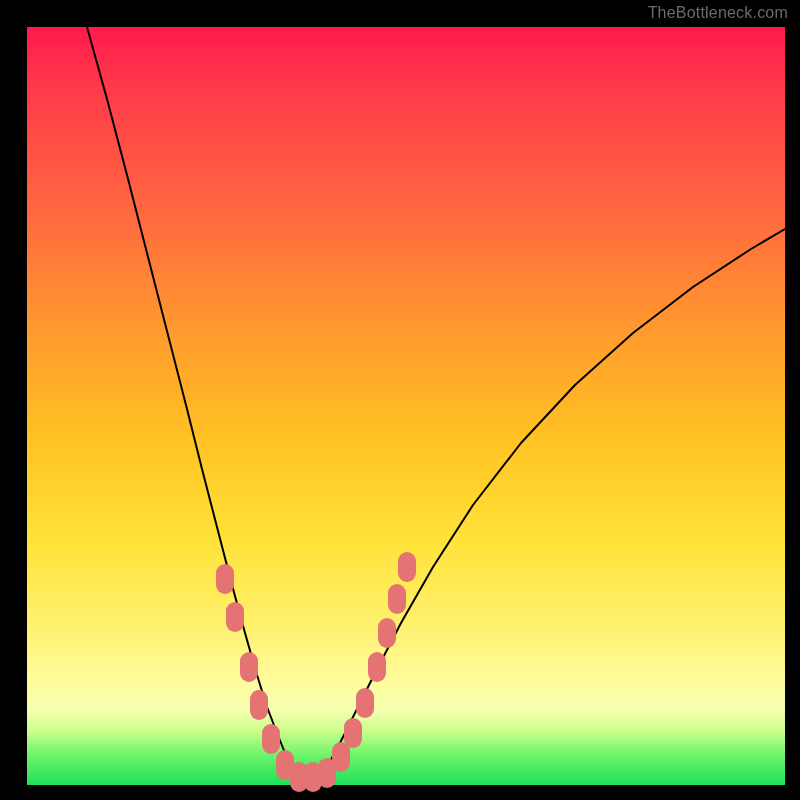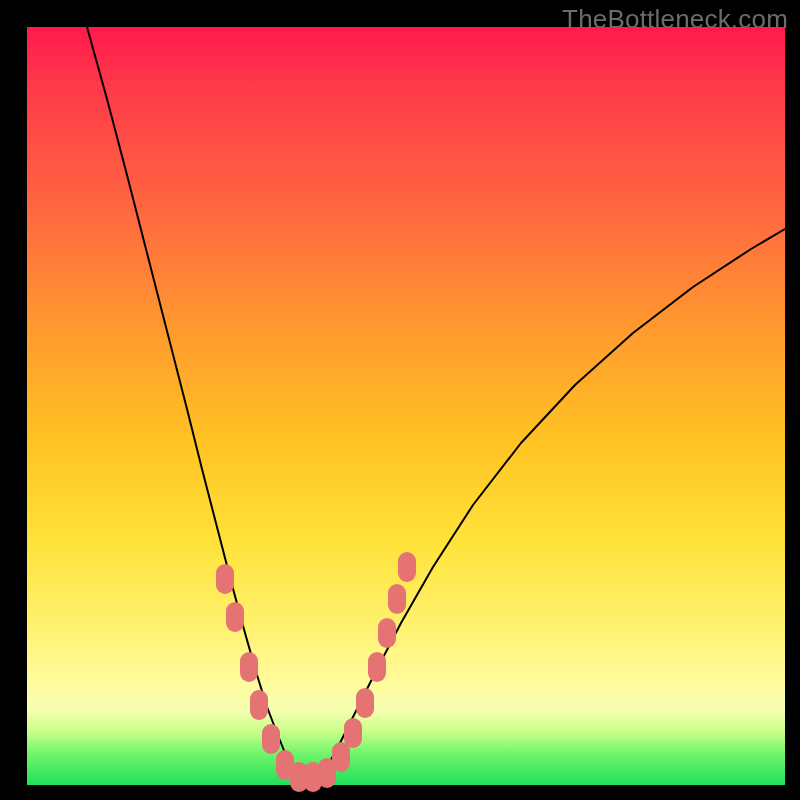--- a/index.html
+++ b/index.html
@@ -43,21 +43,21 @@
     top: 27px;
     width: 758px;
     height: 758px;
     overflow: visible;
   }
   .watermark {
     position: absolute;
     top: 4px;
     right: 12px;
     color: #6b6b6b;
-    font-size: 26px;
+    font-size: 16px;
     font-weight: 500;
     letter-spacing: 0.2px;
   }
 </style>
 </head>
 <body>
 
 <div class="frame">
 
   <div class="plot-area"></div>

